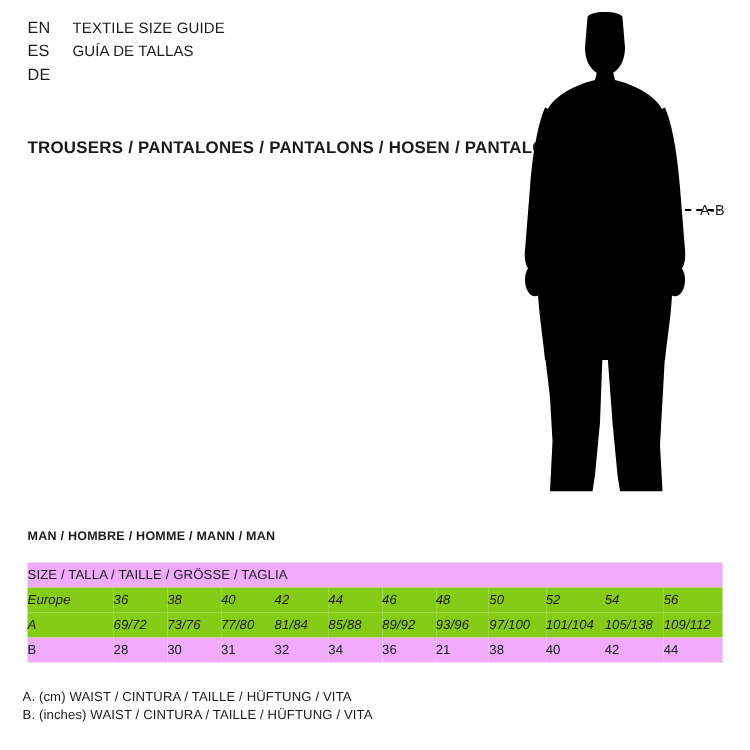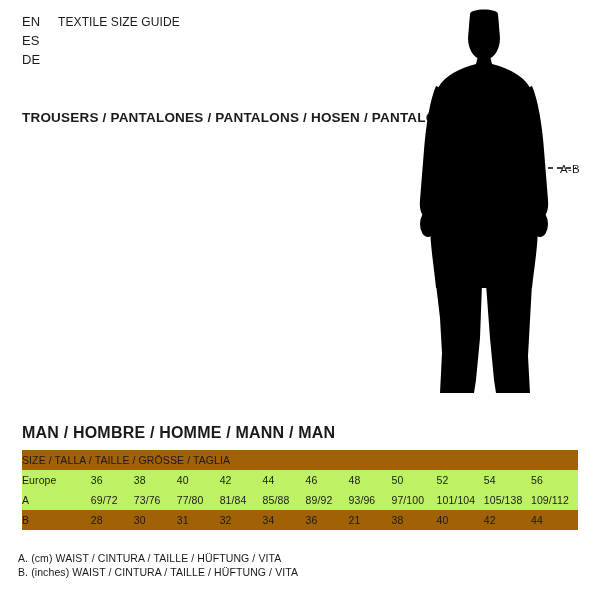--- a/index.html
+++ b/index.html
@@ -68,44 +68,45 @@
     top: 155px;
     font-size: 11.5px;
     letter-spacing: 0.3px;
   }
 
   
   .section-title {
     position: absolute;
     left: 22px;
     top: 424px;
-    font-size: 16px;
+    font-size: 10px;
     font-weight: bold;
     letter-spacing: 0.2px;
   }
 
   table.size-table {
     position: absolute;
     left: 22px;
     top: 450px;
     width: 556px;
     border-collapse: collapse;
     font-size: 10.5px;
   }
   table.size-table td {
     padding: 2px 0 2px 0;
     height: 16px;
     vertical-align: middle;
     white-space: nowrap;
   }
   table.size-table tr.shaded {
-    background: #a16207;
+    background: #f0abfc;
   }
   table.size-table tr.plain {
-    background: #bef264;
+    background: #84cc16;
+    font-style: italic;
   }
   td.rowhead {
     width: 88px;
     padding-left: 3px;
     letter-spacing: 0.1px;
   }
   td.cell {
     width: 52px;
     text-align: left;
     letter-spacing: 0.1px;
@@ -126,20 +127,21 @@
 
 <div class="page">
 
   <div class="lang-block">
     <div class="lang-row">
       <span class="lang-code">EN</span>
       <span class="lang-text">TEXTILE SIZE GUIDE</span>
     </div>
     <div class="lang-row">
       <span class="lang-code">ES</span>
+      <span class="lang-text">GUÍA DE TALLAS</span>
     </div>
     <div class="lang-row">
       <span class="lang-code">DE</span>
     </div>
   </div>
 
   <div class="garment-title">TROUSERS / PANTALONES / PANTALONS / HOSEN / PANTALONI</div>
 
   <div class="figure-wrap">
     <svg class="figure-svg" width="200" height="400" viewBox="0 0 200 400">

